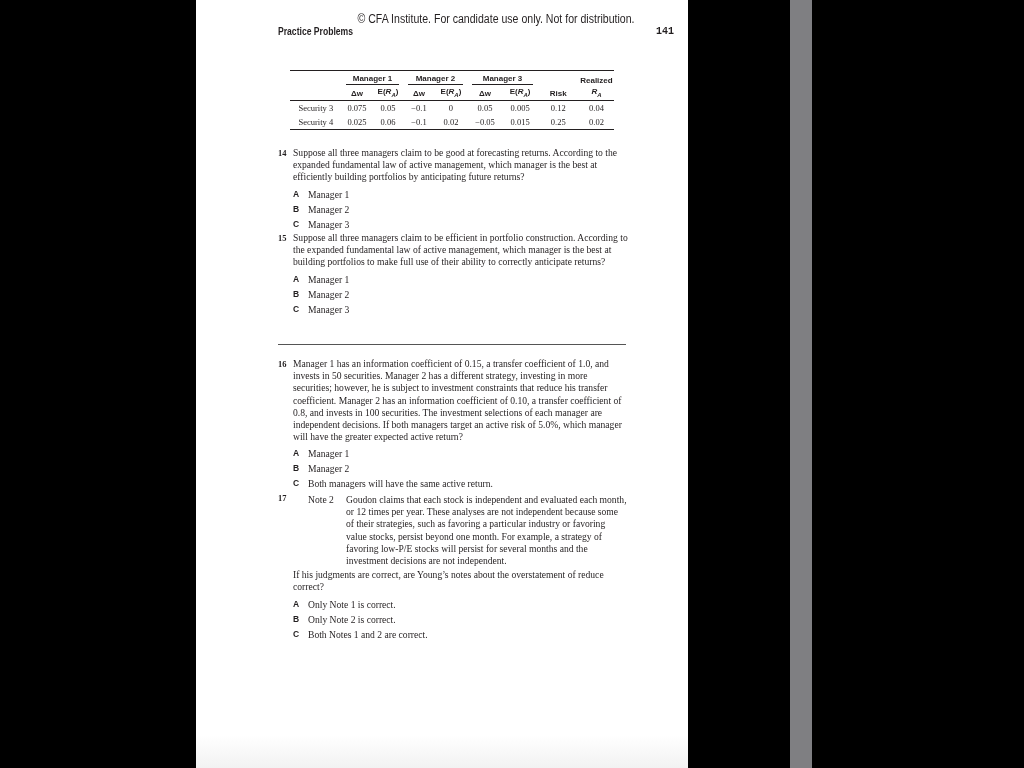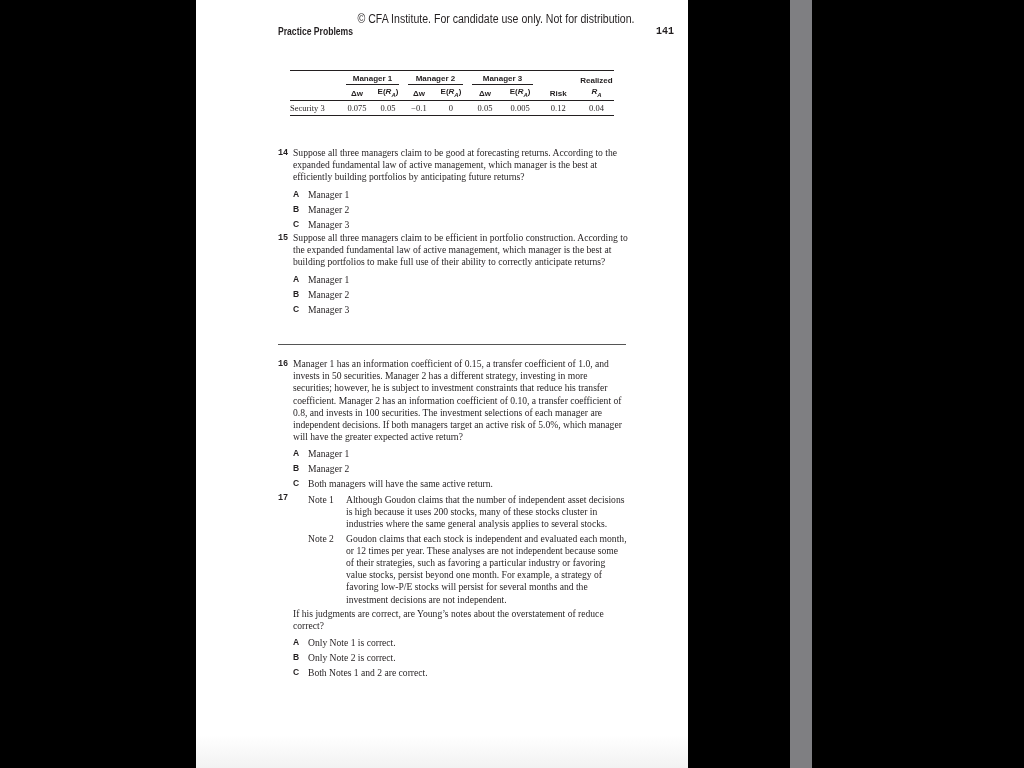--- a/index.html
+++ b/index.html
@@ -42,30 +42,30 @@
   }
   .data-table th {
     font-family: "Liberation Sans", "DejaVu Sans", sans-serif; font-weight: bold;
     font-size: 8px; padding: 0; height: 14px; vertical-align: bottom;
   }
   .data-table .grp th.mgr span {
     display: inline-block; border-bottom: 0.8px solid #231f20; width: 86%; padding-bottom: 1px;
   }
   .data-table .sub th { border-bottom: 1.2px solid #231f20; height: 13px; padding-bottom: 2px; text-align: center; }
   .data-table td { padding: 0; height: 14px; text-align: center; white-space: nowrap; }
-  .data-table td.rowlab { text-align: left; }
+  .data-table td.rowlab { text-align: center; }
   .it { font-style: italic; }
   sub { font-size: 6px; }
 
   .q {
     position: absolute; left: 82px; width: 350px; font-size: 9.6px; line-height: 12.2px;
   }
   .q-num {
     position: absolute; left: 0; top: 0;
-    font-family: Liberation Mono, monospace; font-weight: bold; font-size: 8.5px;
+    font-family: Liberation Serif, serif; font-weight: bold; font-size: 8.5px;
   }
   .q-text { margin-left: 15px; }
   .opt { position: relative; margin-left: 15px; height: 15px; line-height: 15px; }
   .opt-letter {
     position: absolute; left: 0; top: 0;
     font-family: "Liberation Sans", "DejaVu Sans", sans-serif; font-weight: bold; font-size: 8.5px;
   }
   .opt-text { margin-left: 15px; }
   .first-opt { margin-top: 3px; }
 
@@ -122,20 +122,31 @@
       <td class="rowlab">Security 3</td>
       <td>0.075</td>
       <td>0.05</td>
       <td>−0.1</td>
       <td>0</td>
       <td>0.05</td>
       <td>0.005</td>
       <td>0.12</td>
       <td>0.04</td>
     </tr>
+    <tr>
+      <td class="rowlab">Security 4</td>
+      <td>0.025</td>
+      <td>0.06</td>
+      <td>−0.1</td>
+      <td>0.02</td>
+      <td>−0.05</td>
+      <td>0.015</td>
+      <td>0.25</td>
+      <td>0.02</td>
+    </tr>
   </tbody>
     </table>
 
   <div class="q" style="top:147px">
     <span class="q-num">14</span>
     <div class="q-text">Suppose all three managers claim to be good at forecasting returns. According to the expanded fundamental law of active management, which manager is the best at efficiently building portfolios by anticipating future returns?</div>
     <div class="opt first-opt"><span class="opt-letter">A</span><span class="opt-text">Manager 1</span></div>
     <div class="opt"><span class="opt-letter">B</span><span class="opt-text">Manager 2</span></div>
     <div class="opt"><span class="opt-letter">C</span><span class="opt-text">Manager 3</span></div>
   </div>
@@ -154,24 +165,20 @@
     <span class="q-num">16</span>
     <div class="q-text">Manager 1 has an information coefficient of 0.15, a transfer coefficient of 1.0, and invests in 50 securities. Manager 2 has a different strategy, investing in more securities; however, he is subject to investment constraints that reduce his transfer coefficient. Manager 2 has an information coefficient of 0.10, a transfer coefficient of 0.8, and invests in 100 securities. The investment selections of each manager are independent decisions. If both managers target an active risk of 5.0%, which manager will have the greater expected active return?</div>
     <div class="opt first-opt"><span class="opt-letter">A</span><span class="opt-text">Manager 1</span></div>
     <div class="opt"><span class="opt-letter">B</span><span class="opt-text">Manager 2</span></div>
     <div class="opt"><span class="opt-letter">C</span><span class="opt-text">Both managers will have the same active return.</span></div>
   </div>
 
   <div class="q" style="top:492px">
     <span class="q-num">17</span>
     <div class="note">
-      <span class="note-label">Note 1</span>
-      <div class="note-text">Although Goudon claims that the number of independent asset decisions is high because it uses 200 stocks, many of these stocks cluster in industries where the same general analysis applies to several stocks.</div>
-    </div>
-    <div class="note">
       <span class="note-label">Note 2</span>
       <div class="note-text">Goudon claims that each stock is independent and evaluated each month, or 12 times per year. These analyses are not independent because some of their strategies, such as favoring a particular industry or favoring value stocks, persist beyond one month. For example, a strategy of favoring low-P/E stocks will persist for several months and the investment decisions are not independent.</div>
     </div>
     <div class="follow">If his judgments are correct, are Young’s notes about the overstatement of reduce correct?</div>
     <div class="opt first-opt"><span class="opt-letter">A</span><span class="opt-text">Only Note 1 is correct.</span></div>
     <div class="opt"><span class="opt-letter">B</span><span class="opt-text">Only Note 2 is correct.</span></div>
     <div class="opt"><span class="opt-letter">C</span><span class="opt-text">Both Notes 1 and 2 are correct.</span></div>
   </div>
 </div>
 

